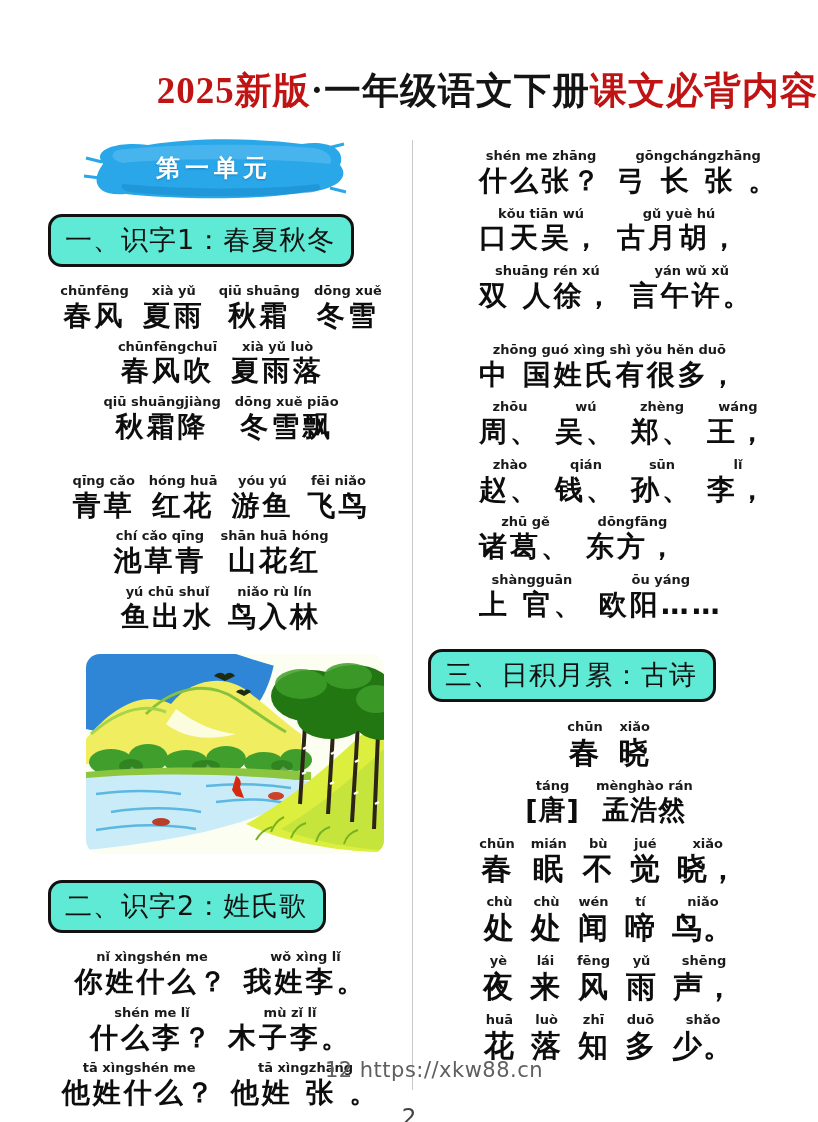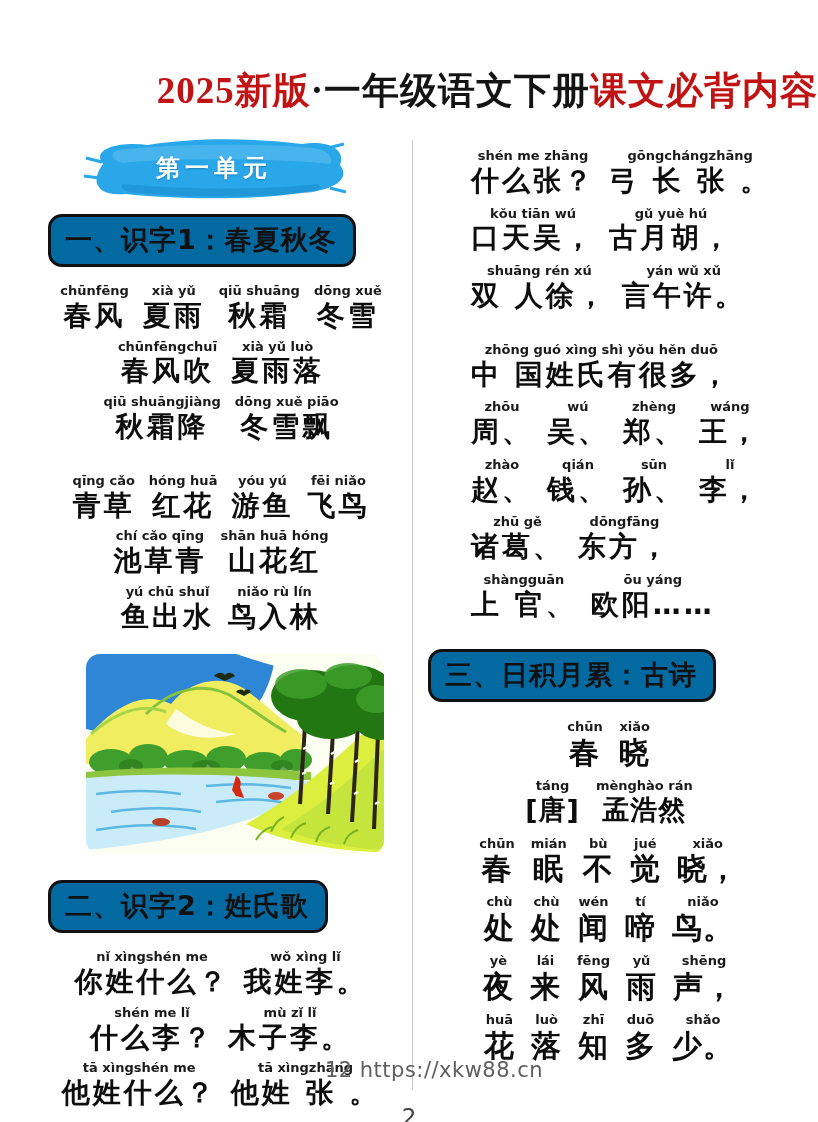--- a/index.html
+++ b/index.html
@@ -26,33 +26,33 @@
   .unit-banner svg{position:absolute;left:0;top:0;}
   .unit-banner .banner-label{
     position:absolute;left:0;top:0;width:100%;height:100%;
     display:flex;align-items:center;justify-content:center;
     color:#fff;font-size:24px;font-weight:700;letter-spacing:5px;
     text-shadow:0 1px 2px rgba(0,60,110,.35);
   }
   
   .section-box{
     display:inline-block;border:3px solid #111;border-radius:14px;
-    background:#0369a1;padding:5px 16px 6px 14px;
-    font-size:27px;font-weight:700;letter-spacing:1px;white-space:nowrap;
+    background:#5eead4;padding:5px 16px 6px 14px;
+    font-size:27px;font-weight:400;letter-spacing:1px;white-space:nowrap;
     margin:6px 0 10px 0;
   }
   
   .lines{text-align:center;}
   .lines.left-align{text-align:left;padding-left:28px;}
   .line{margin:7px 0;white-space:nowrap;}
   .word{display:inline-flex;flex-direction:column;align-items:center;margin:0 7px;vertical-align:bottom;}
   .word .py{font-size:13px;font-weight:bold;color:#1a1a1a;line-height:1.15;white-space:nowrap;}
   .word .zh{font-size:28px;font-weight:900;color:#0d0d0d;line-height:1.2;letter-spacing:3px;white-space:nowrap;}
   .gap-after{margin-bottom:30px;}
-  .rows-tight .line{margin:9px 8px;}
+  .rows-tight .line{margin:9px 16px;}
   
   .poem .line{margin:8px 0;}
   .poem .word{margin:0 8px;}
   .poem .word .zh{font-size:30px;letter-spacing:1px;}
   .poem-title .word .zh{font-size:30px;letter-spacing:2px;}
   .poem-author .word .zh{font-size:27px;font-weight:800;}
   
   .illustration{margin:14px 0 16px 46px;width:298px;height:200px;border-radius:14px;overflow:hidden;}
   
   .watermark{

